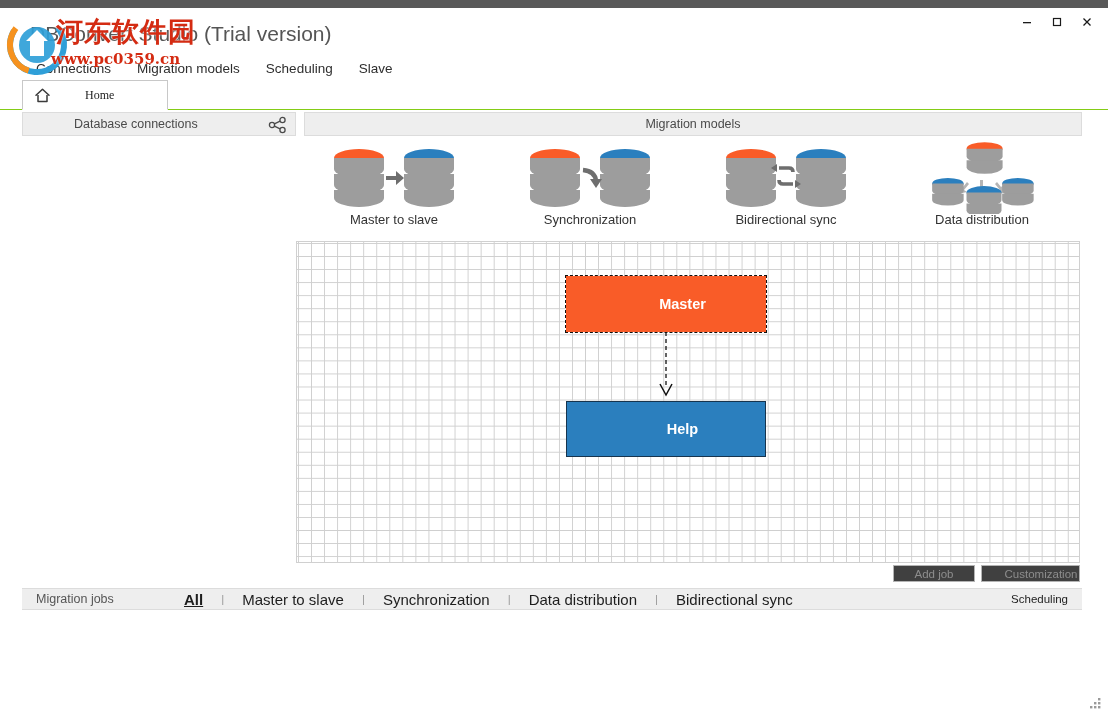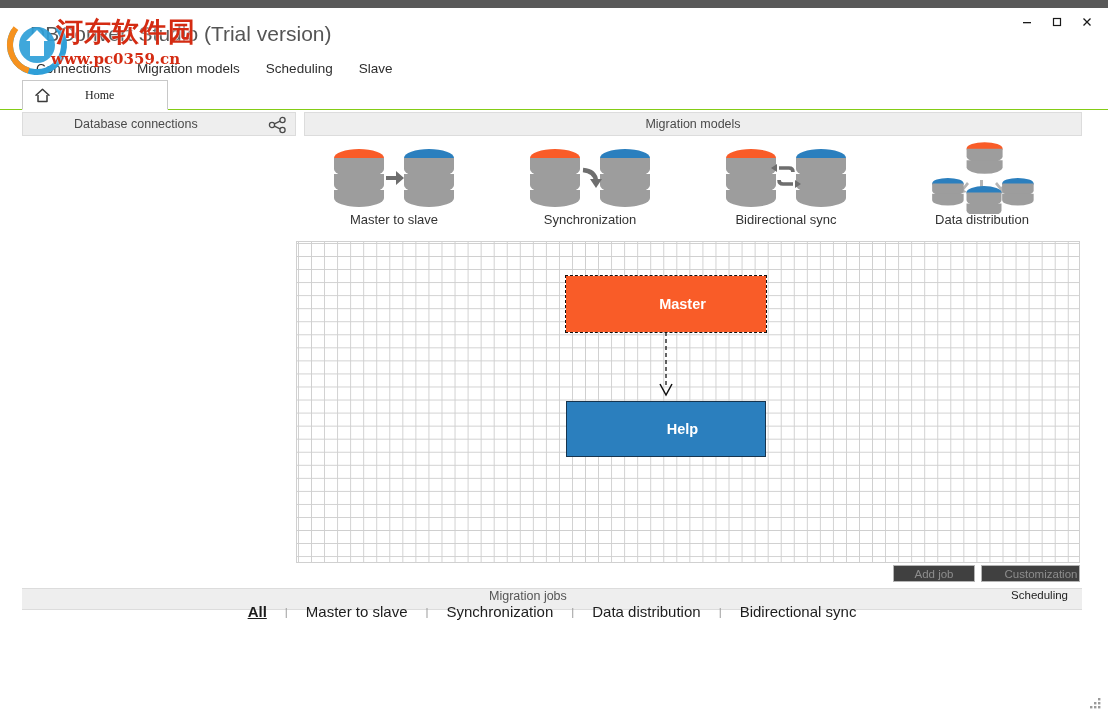--- a/index.html
+++ b/index.html
@@ -78,21 +78,21 @@
   .actions { position:absolute; left:0; top:565px; width:1108px; height:20px; }
   .btn { position:absolute; top:0; height:17px; background:#404040; border:1px solid #b4b4b4;
          font-size:11.5px; color:#8d8d8d; display:flex; align-items:center; justify-content:center;
          font-family:Liberation Sans, sans-serif; }
   .btn-addjob { left:893px; width:82px; }
   .btn-custom { left:981px; width:99px;padding-left:21px; }
 
   
   .jobsbar { position:absolute; left:22px; top:588px; width:1060px; height:22px; background:#eeeeee;
              border-top:1px solid #dcdcdc; border-bottom:1px solid #dcdcdc;
-             display:flex; align-items:center;flex-direction:column; }
+             display:flex; align-items:center; }
   .jobs-title { font-size:12.5px; color:#555; margin-left:14px; width:140px; }
   .filters { display:flex; align-items:center; }
   .filter { font-size:15px; color:#1d1d1d; padding:0 8px; white-space:nowrap; }
   .filter.active { text-decoration:underline; font-weight:600; }
   .sep { color:#9a9a9a; font-size:11.5px; padding:0 10px; }
   .scheduling { position:absolute; right:14px; font-size:11.5px; color:#1d1d1d; }
 
   
   .grip { position:absolute; right:6px; bottom:5px; width:14px; height:14px; }
 </style>

